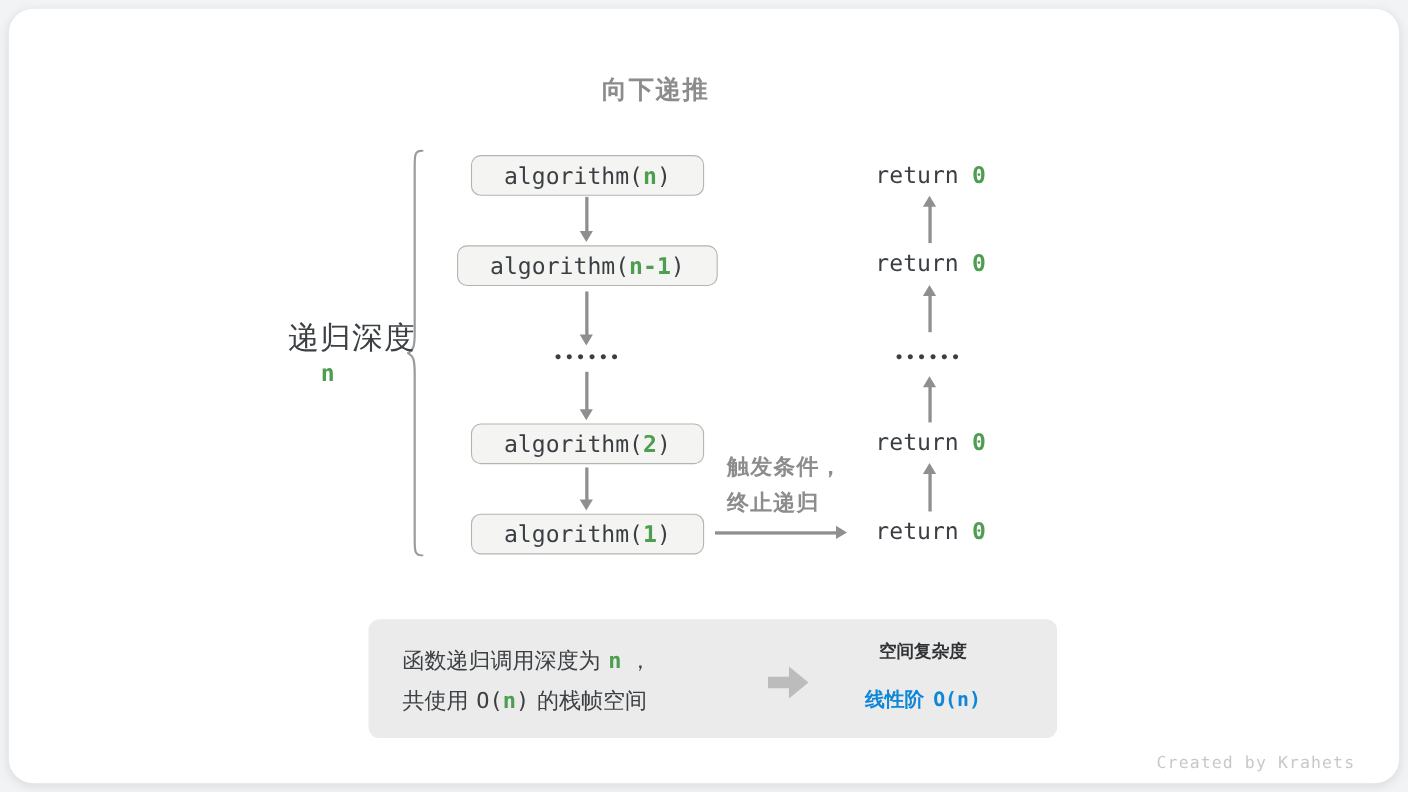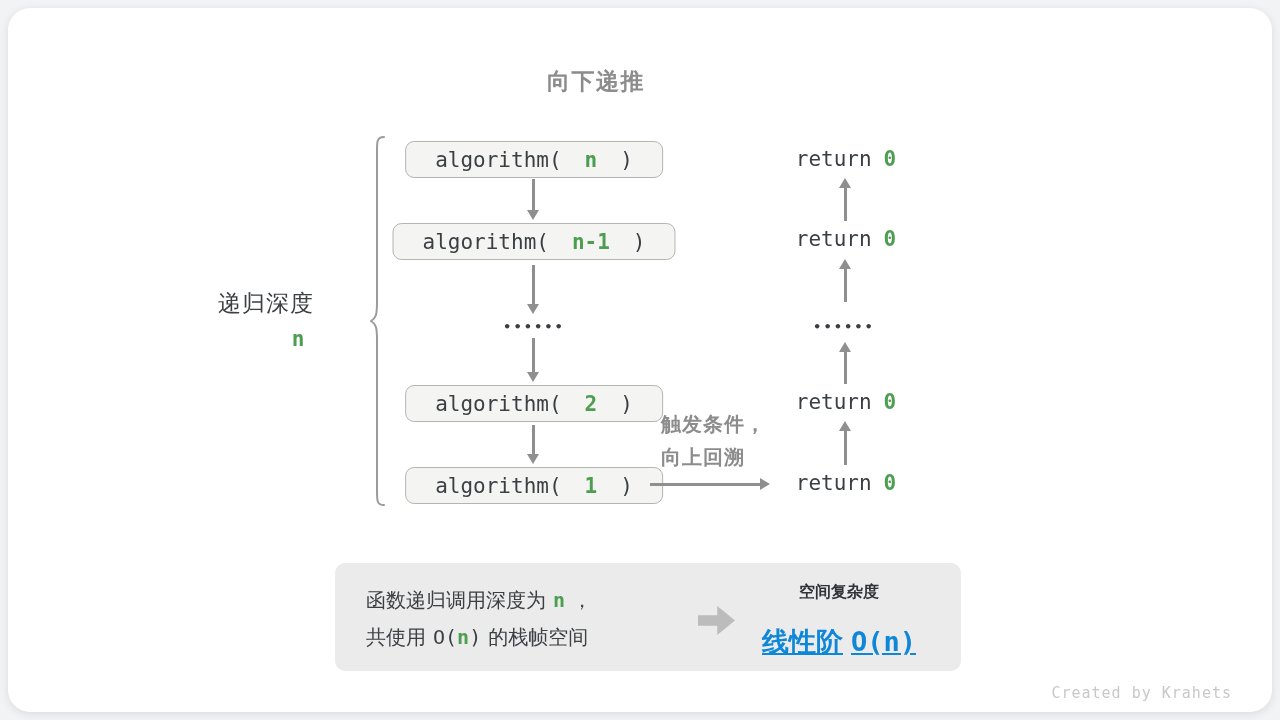--- a/index.html
+++ b/index.html
@@ -19,21 +19,21 @@
   .col-header {
     position: absolute; width: 220px; text-align: center;
     font-size: 23px; font-weight: bold; color: #8c8c8c; letter-spacing: 1.5px;
     white-space: nowrap;
   }
   .algo-box {
     position: absolute; left: 526px; transform: translateX(-50%);
     height: 37px; box-sizing: border-box;
     background: #f4f4f2; border: 1.6px solid #b4b4b1; border-radius: 9px;
     display: flex; align-items: center; justify-content: center;
-    padding: 0 29px; font-size: 21px; color: #3b3f44; white-space: nowrap; gap: 23px;
+    padding: 0 29px; font-size: 21px; color: #3b3f44; white-space: nowrap;
   }
   .return-row {
     position: absolute; left: 838px; transform: translateX(-50%);
     font-size: 21px; color: #3b3f44; white-space: nowrap;
     height: 28px; line-height: 28px;
   }
   .return-row .green { margin-left: 12px; }
   .dots {
     position: absolute; transform: translate(-50%, -50%);
     font-size: 13px; letter-spacing: 2px; font-weight: bold; color: #3b3f44;
@@ -56,22 +56,22 @@
   }
   
   .h-arrow { position: absolute; height: 13px; }
   .h-arrow .shaft { position: absolute; top: 5px; left: 0; right: 7px; height: 2.6px; background: #8f8f8f; }
   .h-arrow .head {
     position: absolute; right: 0; top: 0; width: 0; height: 0;
     border-top: 6.5px solid transparent; border-bottom: 6.5px solid transparent;
     border-left: 10px solid #8f8f8f;
   }
   .depth-label {
-    position: absolute; left: 210px; top: 280px; width: 160px; text-align: left;
-    font-size: 23px; color: #3c4043; letter-spacing: 1px; white-space: nowrap;
+    position: absolute; left: 210px; top: 280px; width: 160px; text-align: right;
+    font-size: 28px; color: #3c4043; letter-spacing: 1px; white-space: nowrap;
   }
   .depth-value {
     position: absolute; left: 210px; top: 319px; width: 160px; text-align: center;
     font-size: 21px;
   }
   .annotation {
     position: absolute; left: 653px; font-size: 20px; font-weight: bold;
     color: #8c8c8c; letter-spacing: 1px; white-space: nowrap;
   }
   .summary-panel {
@@ -89,21 +89,21 @@
     position: absolute; left: 690px; top: 598px; width: 37px; height: 29px;
     background: #bcbcbc;
     clip-path: polygon(0% 32%, 52% 32%, 52% 0%, 100% 50%, 52% 100%, 52% 68%, 0% 68%);
   }
   .sc-title {
     position: absolute; left: 731px; top: 574px; width: 200px; text-align: center;
     font-size: 16px; font-weight: bold; color: #2f3337; white-space: nowrap;
   }
   .sc-value {
     position: absolute; left: 731px; top: 616px; width: 200px; text-align: center;
-    font-size: 27px; font-weight: bold; color: #0E87D8; white-space: nowrap; text-decoration: underline;
+    font-size: 18px; font-weight: bold; color: #0E87D8; white-space: nowrap;
   }
   .sc-value .code { font-weight: bold; margin-left: 8px; }
   .credit {
     position: absolute; right: 40px; top: 676px;
     font-family: "DejaVu Sans Mono", "Liberation Mono", monospace;
     font-size: 15px; color: #c8c8c8; letter-spacing: 1px; white-space: nowrap;
   }
   .brace-svg { position: absolute; left: 362px; top: 128px; }
 </style>
 </head>
@@ -157,21 +157,21 @@
       <div class="head"></div>
     </div>
 
   <div class="algo-box code" style="top:459px;">
     <span>algorithm(</span>
       <span class="green">1</span>
       <span>)</span>
   </div>
 
   <div class="annotation" style="top:403px;text-align:center;">触发条件，</div>
-  <div class="annotation" style="top:436px;">向上回溯</div>
+  <div class="annotation" style="top:436px;">终止递归</div>
   <div class="h-arrow" style="left:642px; top:470px; width:120px;">
       <div class="shaft"></div>
       <div class="head"></div>
     </div>
 
   <div class="return-row code" style="top:137px;">
     <span>return</span><span class="green">0</span>
   </div>
   <div class="v-arrow up" style="left:831px; top:170px; height:43px;">
       <div class="shaft"></div>

